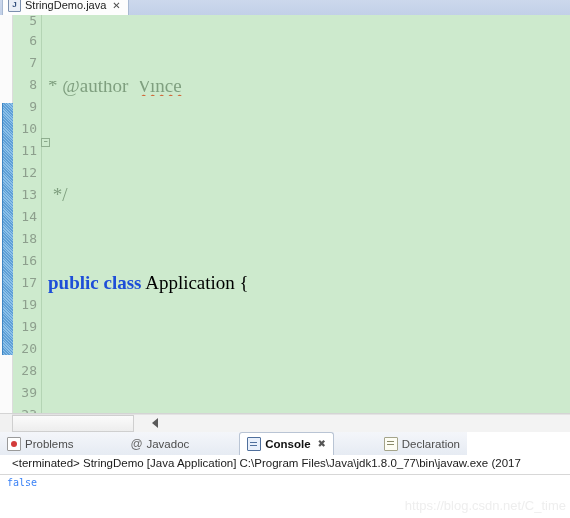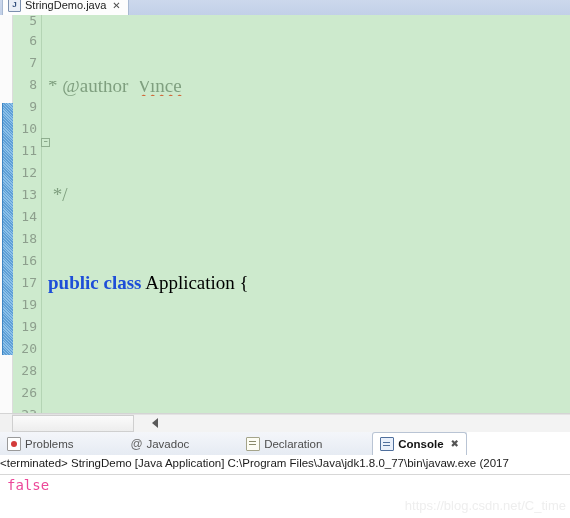--- a/index.html
+++ b/index.html
@@ -139,27 +139,27 @@
   .ic-problems:after{content:"";position:absolute;left:3px;top:3px;width:6px;height:6px;border-radius:50%;background:#d33b3b;}
   .ic-javadoc{background:transparent;font-size:12px;line-height:12px;color:#6b6b6b;text-align:center;}
   .ic-decl{background:#fdfdf4;border:1px solid #a4a48a;border-radius:1px;}
   .ic-decl:after{content:"";position:absolute;left:2px;top:6px;width:7px;height:1px;background:#8a8a6a;box-shadow:0 -3px 0 #8a8a6a;}
   .ic-console{background:#e9f0fb;border:1px solid #4f6f9c;border-radius:1px;}
   .ic-console:after{content:"";position:absolute;left:2px;top:7px;width:7px;height:1px;background:#4f6f9c;box-shadow:0 -3px 0 #4f6f9c;}
 
   
   .consolebody{position:absolute;left:0;top:23px;width:570px;height:63px;background:#ffffff;}
   .terminated{
-    position:absolute;left:0;top:2px;right:0;
+    position:absolute;left:12px;top:2px;right:0;
     font-size:11.5px;color:#1a1a1a;white-space:nowrap;overflow:hidden;
   }
   .consoleline{
     position:absolute;left:7px;top:22px;
     font-family:"DejaVu Sans Mono", monospace;
-    font-size:14px;color:#ec4899;
+    font-size:10px;color:#3b82f6;
   }
   .watermark{
     position:absolute;right:4px;top:43px;
     font-size:13px;color:#eeeeee;white-space:nowrap;
   }
   .sepline{position:absolute;left:0;top:19px;width:570px;height:1px;background:#d7d7d7;}
 </style>
 </head>
 <body>
 
@@ -190,21 +190,21 @@
       <div class="ln">12</div>
       <div class="ln">13</div>
       <div class="ln">14</div>
       <div class="ln">18</div>
       <div class="ln">16</div>
       <div class="ln">17</div>
       <div class="ln">19</div>
       <div class="ln">19</div>
       <div class="ln">20</div>
       <div class="ln">28</div>
-      <div class="ln">26</div>
+      <div class="ln">39</div>
       <div class="ln">23</div>
     </div>
 
     <div class="foldmark" style="top:123px;">−</div>
 
     <div class="code">
       
       <div class="row first"><span class="cm">* @author</span><span class="cm">  </span><span class="cm sq">Vince</span></div>
       
       
@@ -256,29 +256,29 @@
       <div class="btab">
         <span class="ic ic-problems"></span>
         <span>Problems</span>
       </div>
 
       <div class="btab">
         <span class="ic ic-javadoc">@</span>
         <span>Javadoc</span>
       </div>
 
-      <div class="btab">
-        <span class="ic ic-decl"></span>
-        <span>Declaration</span>
-      </div>
-
       <div class="btab active">
         <span class="ic ic-console"></span>
         <span>Console</span>
         <span class="close">✖</span>
+      </div>
+
+      <div class="btab">
+        <span class="ic ic-decl"></span>
+        <span>Declaration</span>
       </div>
     </div>
 
     <div class="consolebody">
       <div class="terminated">&lt;terminated&gt; StringDemo [Java Application] C:\Program Files\Java\jdk1.8.0_77\bin\javaw.exe (2017</div>
       <div class="sepline"></div>
       <div class="consoleline">false</div>
       <div class="watermark">https://blog.csdn.net/C_time</div>
     </div>
   </div>

